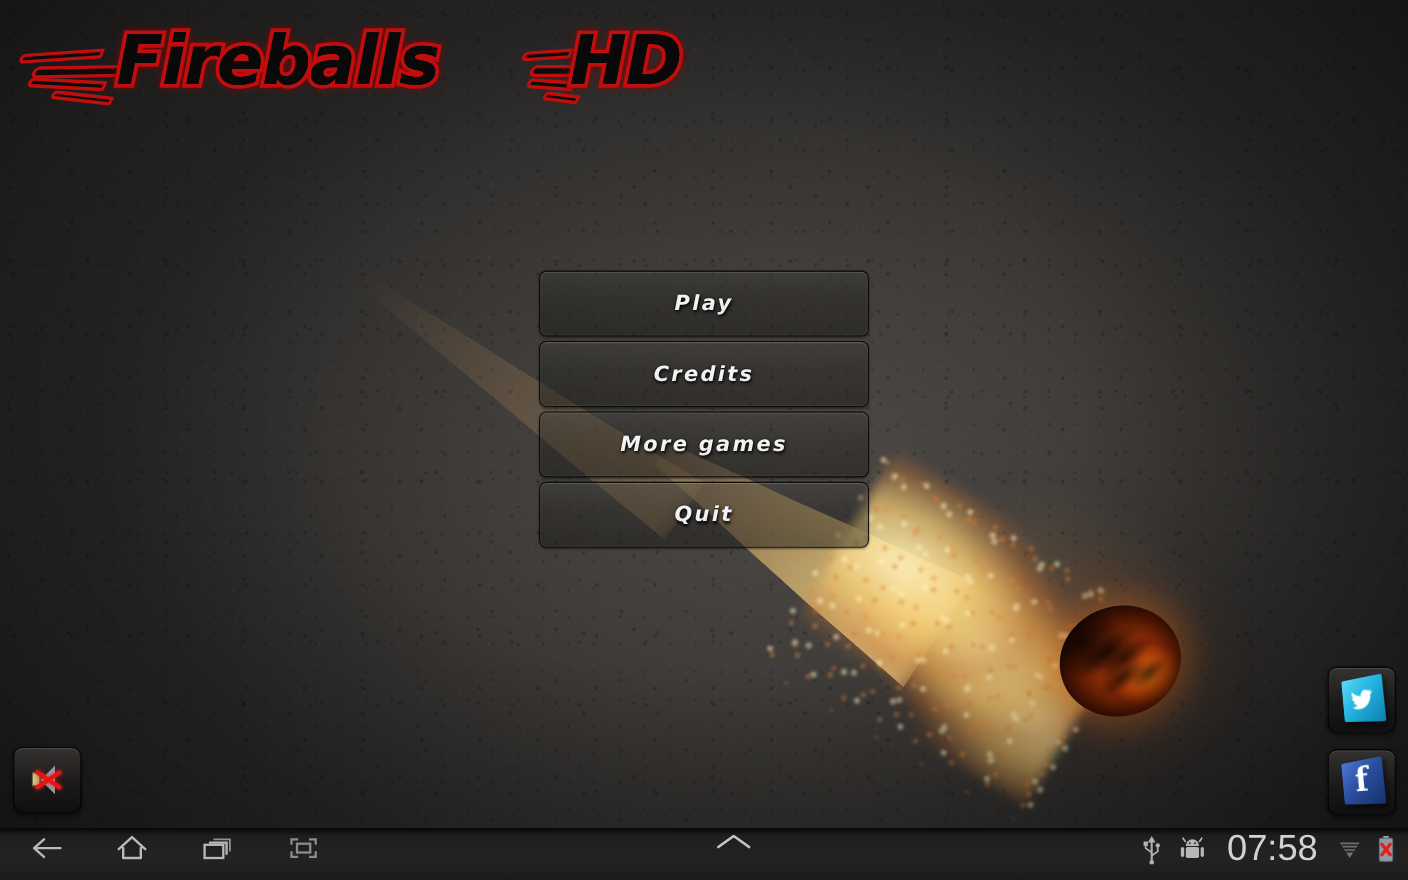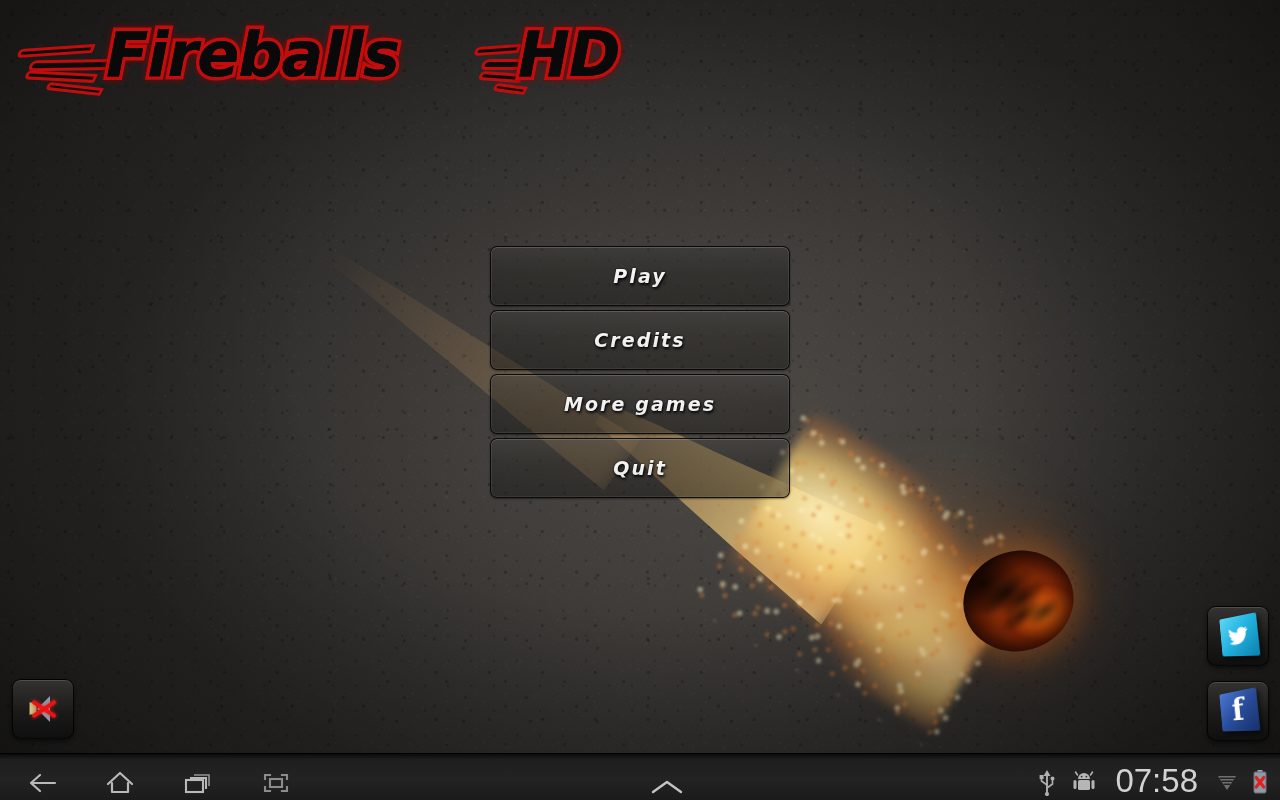--- a/index.html
+++ b/index.html
@@ -279,21 +279,21 @@
     font-family:"DejaVu Serif", serif;
     font-size:30px; font-weight:bold; color:#ffffff; line-height:1;
     transform:translateY(-1px);
   }
 
   
   #navbar {
     position:absolute; left:0; top:753px; width:1280px; height:47px;
     background:linear-gradient(180deg,#0b0b0b 0%,#1e1e1e 12%,#232323 55%,#1b1b1b 100%);
     border-top:1px solid #000;
-    display:flex; align-items:flex-end;
+    display:flex; align-items:flex-start;
   }
   #nav-left { display:flex; align-items:center; gap:38px; padding-left:22px; }
   .nav-ico { width:40px; height:34px; display:flex; align-items:center; justify-content:center; cursor:pointer; }
   #nav-center { flex:1; display:flex; align-items:center; justify-content:center; }
   #nav-right { display:flex; align-items:center; gap:14px; padding-right:12px; }
   .stat-ico { display:flex; align-items:center; justify-content:center; }
   #nav-clock {
     font-family:"Liberation Sans", sans-serif;
     font-size:33px; font-weight:300; color:#d2d2d2;
     letter-spacing:0px; line-height:1;

